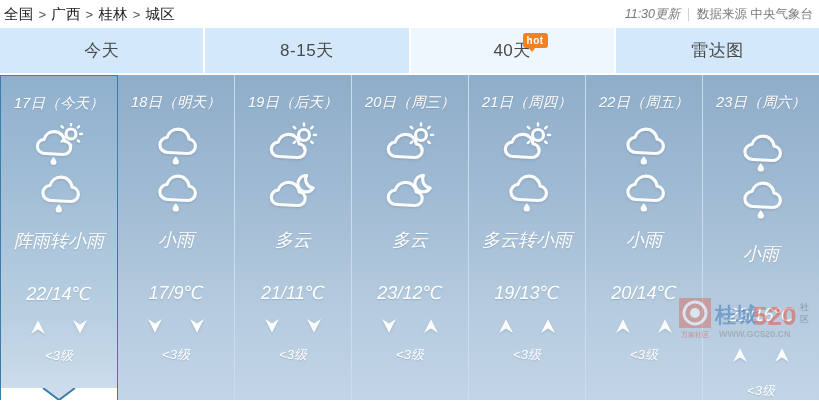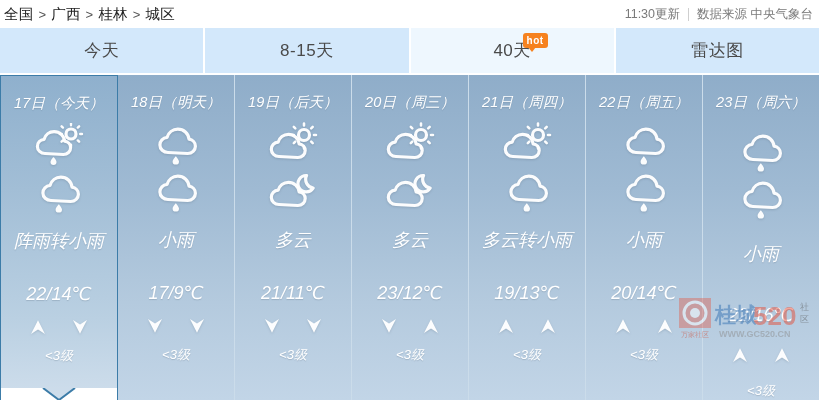--- a/index.html
+++ b/index.html
@@ -49,21 +49,21 @@
     font-size: 13px;
     font-family: "Liberation Sans", sans-serif;
   }
   .meta {
     display: flex;
     align-items: center;
     font-size: 12.5px;
     color: #7a7a7a;
     white-space: nowrap;
   }
-  .meta .update { color: #7a7a7a; }
+  .meta .update { color: #7a7a7a; font-style: italic; }
   .meta .vbar {
     display: inline-block;
     width: 1px;
     height: 13px;
     background: #cfcfcf;
     margin: 0 8px;
   }
   .meta .source { color: #7a7a7a; }
 
   

